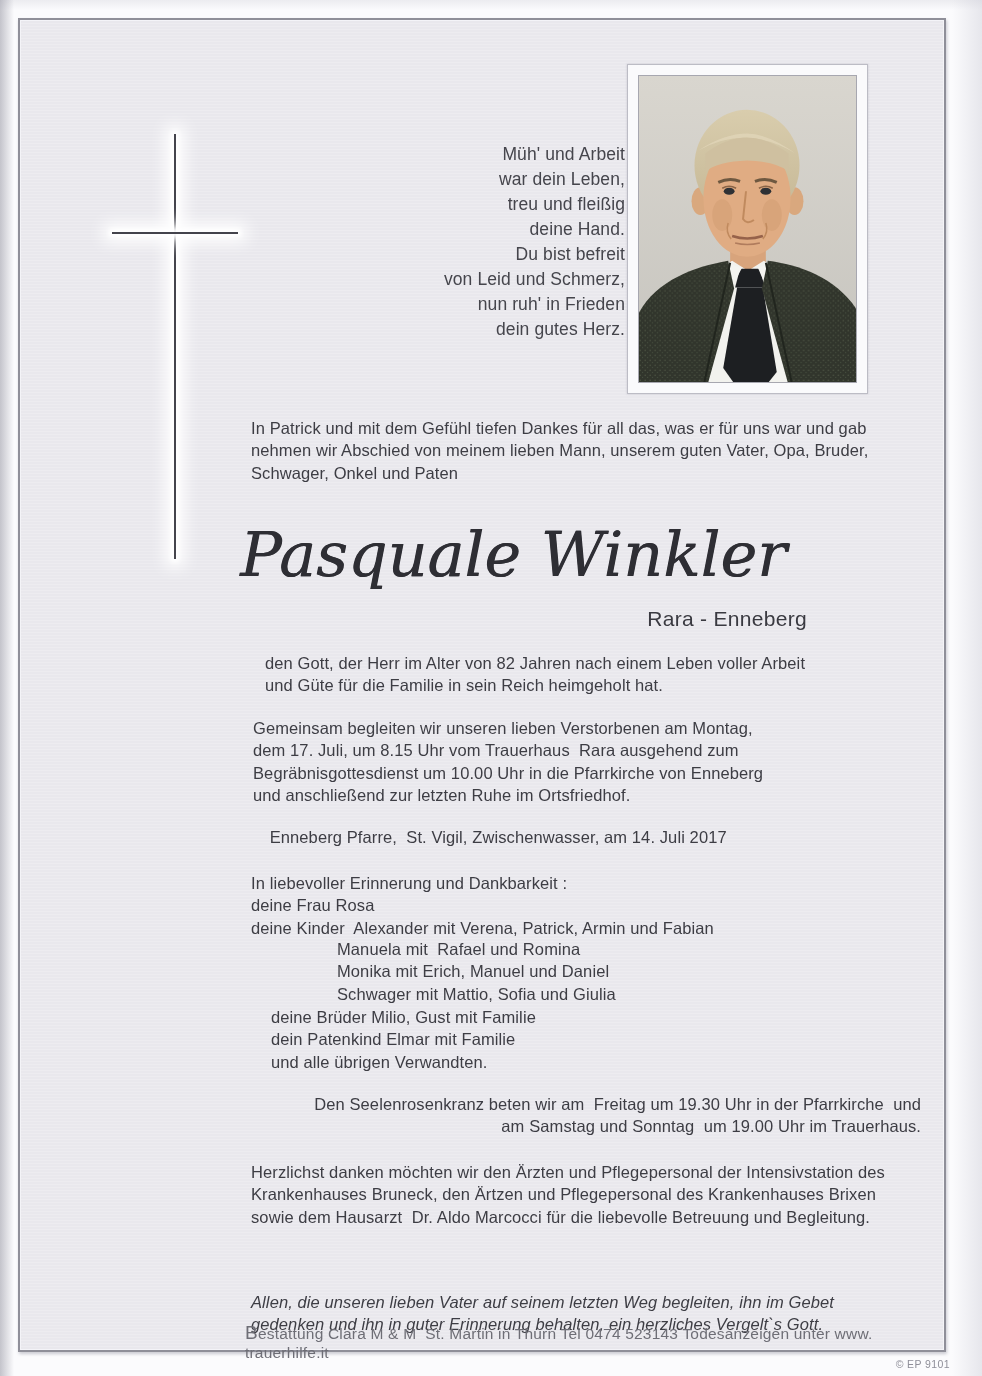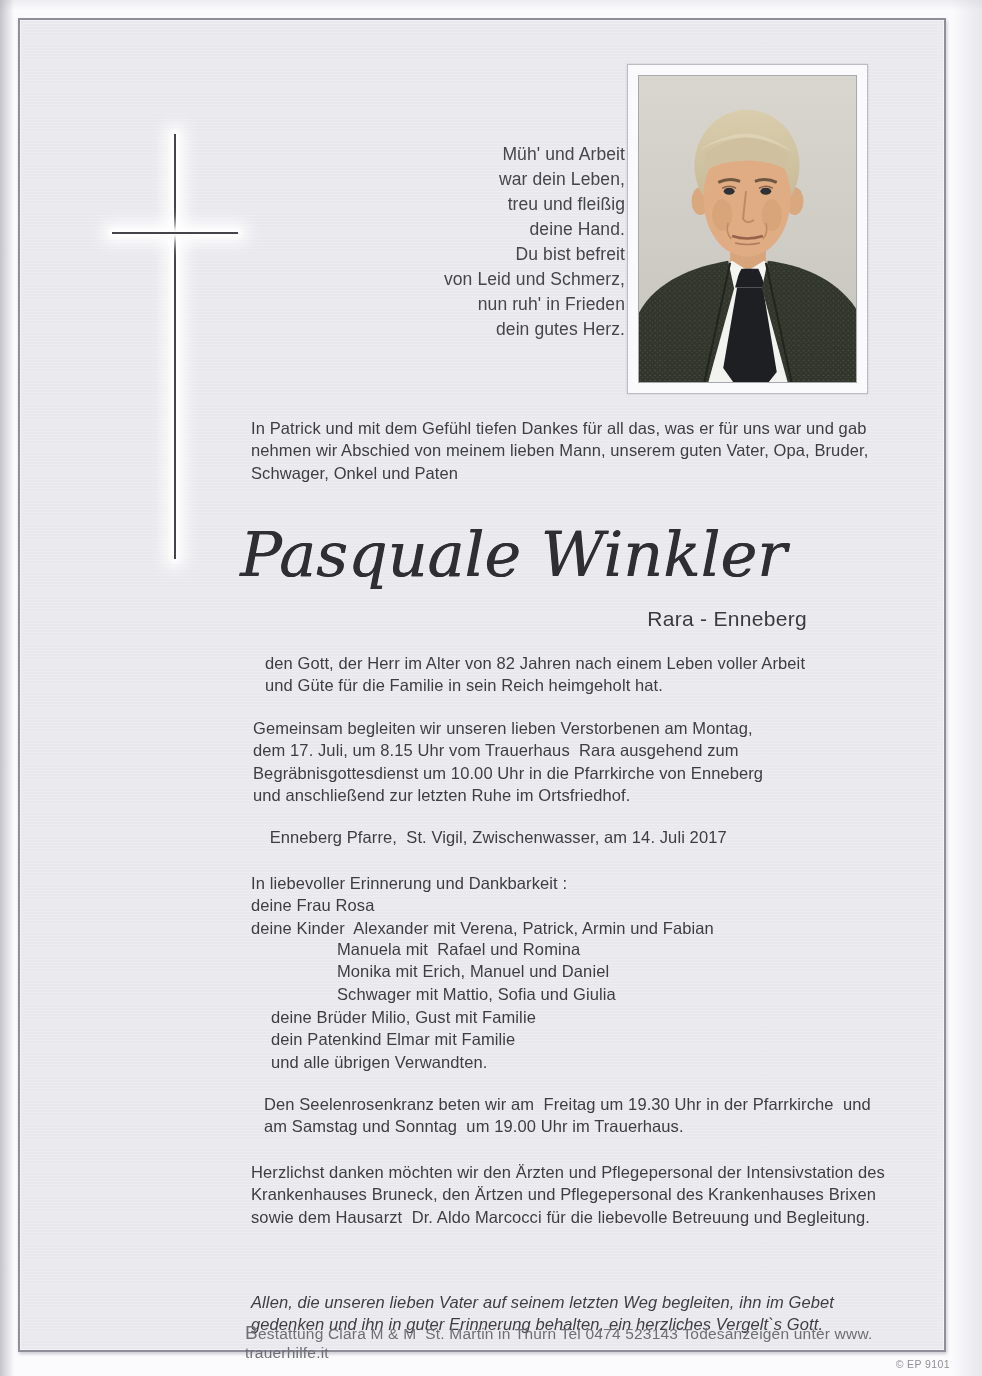--- a/index.html
+++ b/index.html
@@ -57,21 +57,21 @@
     position:absolute; left:207px; top:606px; width:600px; text-align:right;
     font-size:21px; line-height:26px; color:#3a3a41; letter-spacing:.3px;
     white-space:pre-wrap;
   }
   .p-death    { left:253px; top:652px;margin-left:12px; }
   .p-funeral  { left:253px; top:717px; }
   .date-place { left:265px; top:826px; }
   .in-memory  { left:251px; top:872px; }
   .children   { left:337px; top:938px; width:520px; }
   .relatives  { left:251px; top:1006px;margin-left:20px; }
-  .rosary     { left:264px; top:1093px; }
+  .rosary     { left:251px; top:1093px;text-align:right; }
   .thanks     { left:251px; top:1161px; }
   .closing    { left:251px; top:1291px;font-style:italic; }
 
   .footer {
     position:absolute; left:245px; top:1322px; width:680px;
     font-size:15.5px; color:#6e6e76; letter-spacing:.2px; white-space:pre-wrap;
   }
   .footer::first-letter { font-size:19px; }
   .copyright {
     position:absolute; left:870px; top:1358px; width:80px; text-align:right;

